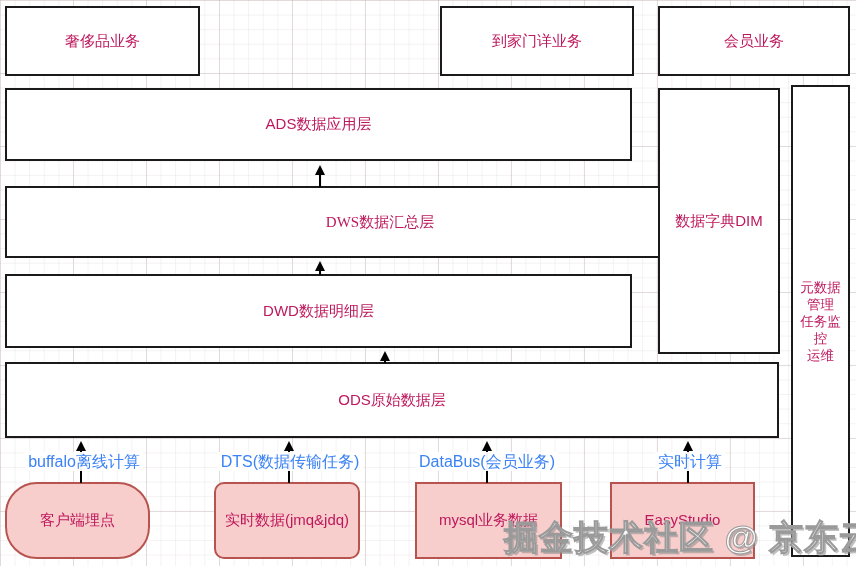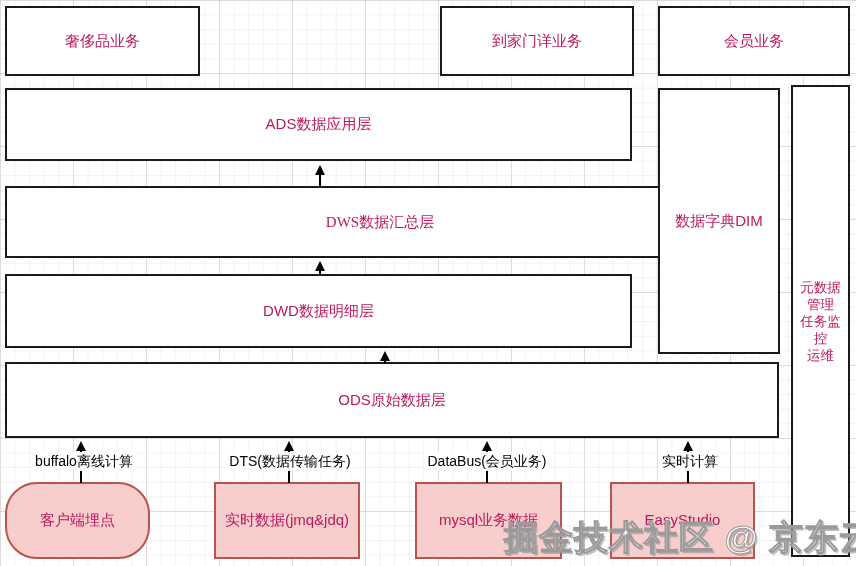--- a/index.html
+++ b/index.html
@@ -50,22 +50,22 @@
     left: 0; top: 0;
     width: 856px; height: 566px;
     pointer-events: none;
   }
 
   .edge-label {
     position: absolute;
     transform: translateX(-50%);
     background: rgba(255,255,255,0.95);
     padding: 0 3px;
-    font-size: 14px;
-    color: #000000;
+    font-size: 16px;
+    color: #3b82f6;
     white-space: nowrap;
     line-height: 19px;
   }
 
   .watermark {
     position: absolute;
     left: 504px;
     top: 515px;
     font-size: 34px;
     font-weight: bold;
@@ -91,21 +91,21 @@
   <div class="node" style="left:5px; top:274px; width:627px; height:74px;">DWD数据明细层</div>
   <div class="node" style="left:5px; top:362px; width:774px; height:76px;">ODS原始数据层</div>
 
   <div class="node" style="left:658px; top:88px; width:122px; height:266px;">数据字典DIM</div>
   <div class="node meta-box" style="left:791px; top:85px; width:59px; height:472px;">元数据
 管理
 任务监控
 运维</div>
 
   <div class="node pbox" style="left: 5px; top: 482px; width: 145px; height: 77px; background: rgb(248, 206, 204); border-color: rgb(184, 84, 80); border-radius: 32px;">客户端埋点</div>
-  <div class="node pbox" style="left: 214px; top: 482px; width: 146px; height: 77px; background: rgb(248, 206, 204); border-color: rgb(184, 84, 80);">实时数据(jmq&amp;jdq)</div>
+  <div class="node pbox" style="left: 214px; top: 482px; width: 146px; height: 77px; background: rgb(248, 206, 204); border-color: rgb(184, 84, 80); border-radius: 10px;">实时数据(jmq&amp;jdq)</div>
   <div class="node pbox" style="left: 415px; top: 482px; width: 147px; height: 77px; background: rgb(248, 206, 204); border-color: rgb(184, 84, 80);">mysql业务数据</div>
   <div class="node pbox" style="left: 610px; top: 482px; width: 145px; height: 77px; background: rgb(248, 206, 204); border-color: rgb(184, 84, 80);">EasyStudio</div>
 
   <svg class="arrows" viewBox="0 0 856 566" xmlns="http://www.w3.org/2000/svg">
     <defs>
       <marker id="arw" viewBox="0 0 12 12" refX="9" refY="6" markerWidth="12" markerHeight="12" orient="auto" markerUnits="userSpaceOnUse">
         <path d="M1,1 L11,6 L1,11 Z" fill="#000"></path>
       </marker>
     </defs>
     <g stroke="#000" stroke-width="2" fill="none">

